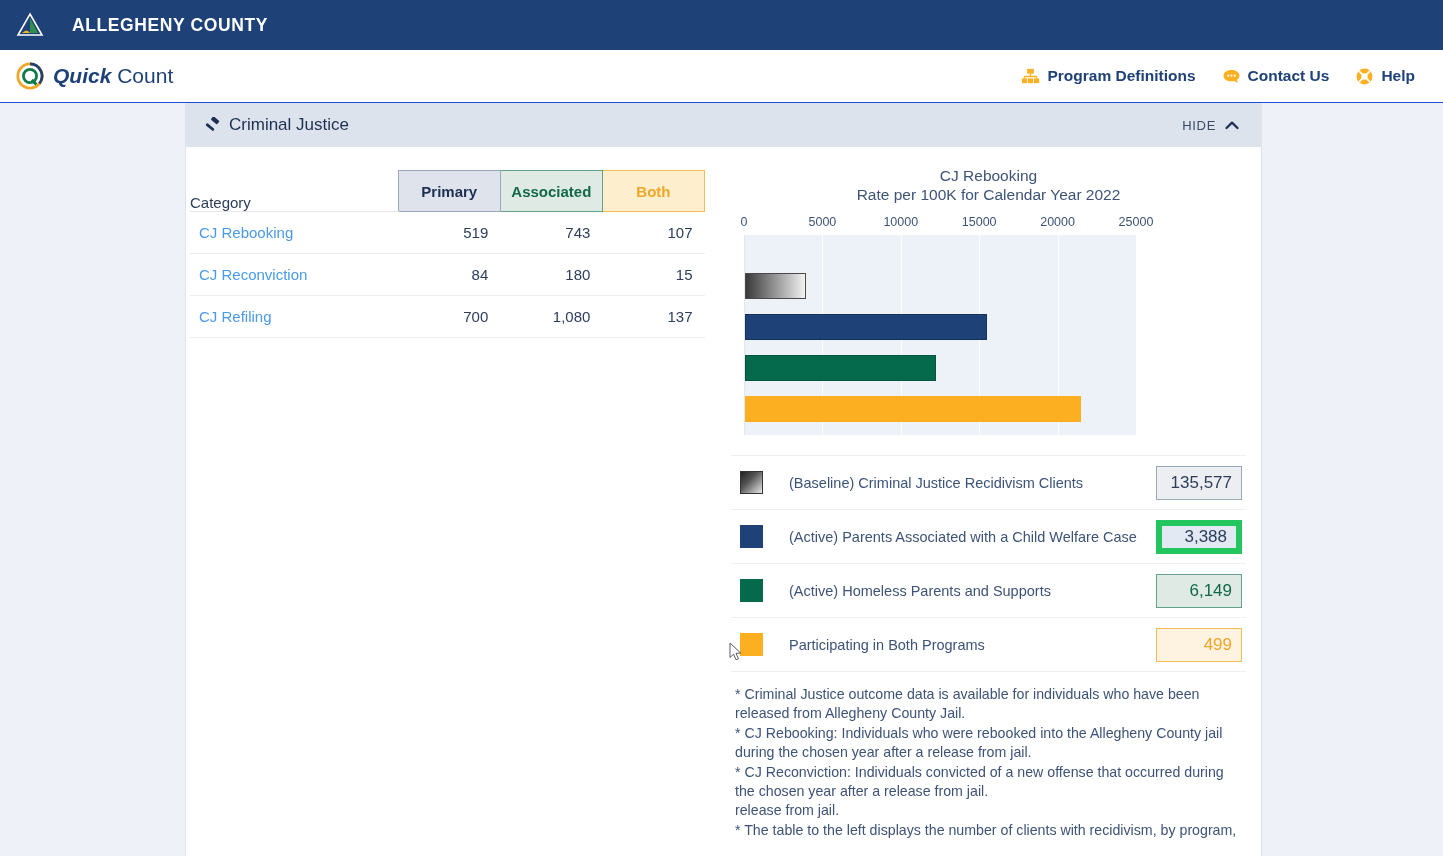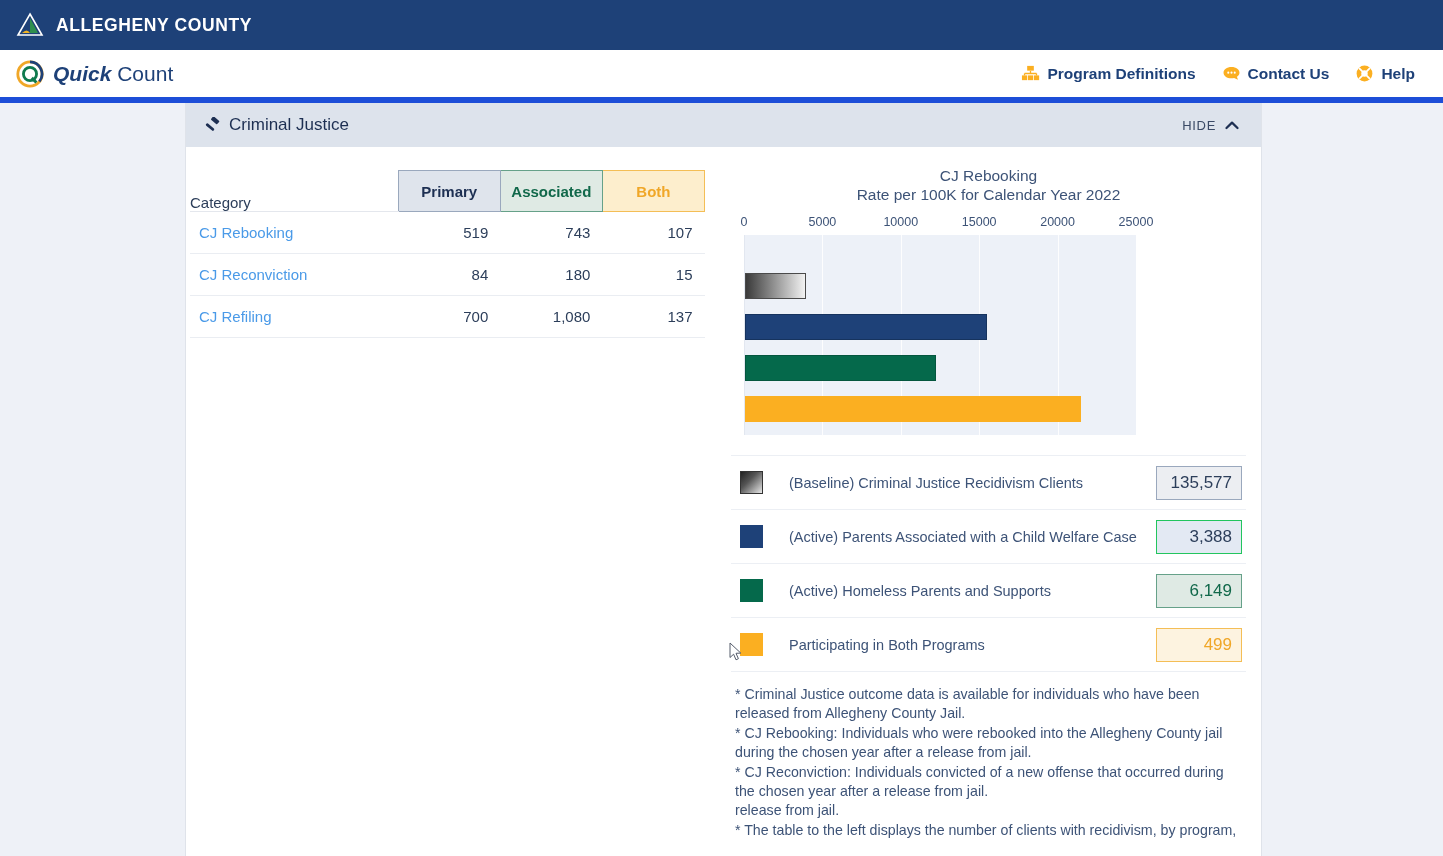--- a/index.html
+++ b/index.html
@@ -28,31 +28,31 @@
     align-items: center;
     padding-left: 16px;
     box-sizing: border-box;
   }
   .county-logo { width: 28px; height: 26px; flex: 0 0 auto; }
   .county-title {
     color: #ffffff;
     font-size: 17.5px;
     letter-spacing: 0.6px;
     font-weight: 600;
-    margin-left: 12px;
+    margin-left: 28px;
     font-family: "Liberation Sans", sans-serif;
   }
 
   
   .qc-bar {
     position: absolute;
     left: 0; top: 50px;
     width: 1443px; height: 53px;
     background: #ffffff;
-    border-bottom: 6px solid #1d4ed8;
+    border-bottom: 1px solid #1d4ed8;
     display: flex;
     align-items: center;
     box-sizing: border-box;
   }
   .qc-brand {
     display: flex;
     align-items: center;
     margin-left: 15px;
   }
   .qc-logo { width: 30px; height: 30px; }
@@ -305,21 +305,21 @@
     width: 86px;
     height: 34px;
     display: flex;
     align-items: center;
     justify-content: flex-end;
     padding-right: 9px;
     box-sizing: border-box;
     font-size: 17px;
   }
   .val-baseline   { background:#eceef2; border:1px solid #9aa8bd; color:#2c3e5a; }
-  .val-primary    { background:#e3e9f3; border:1px solid #22c55e; color:#2c3e5a; }
+  .val-primary    { background:#e3e9f3; border:6px solid #22c55e; color:#2c3e5a; }
   .val-comparison { background:#dfeae4; border:1px solid #66a189; color:#11684a; }
   .val-both       { background:#fdf3e0; border:1px solid #f4be56; color:#f0a728; }
 
   
   .footnotes {
     margin-top: 13px;
     padding: 0 6px 0 4px;
     color: #3d5377;
     font-size: 14.2px;
     line-height: 19.4px;

